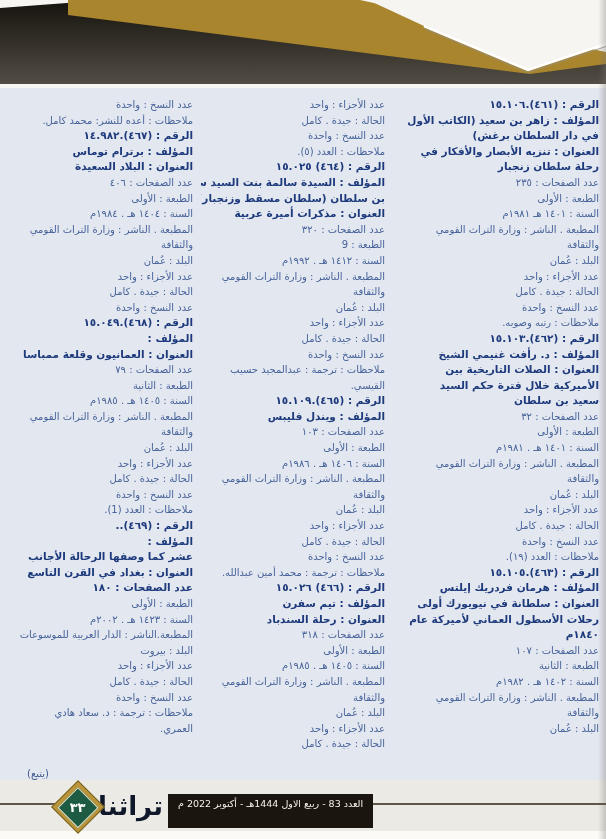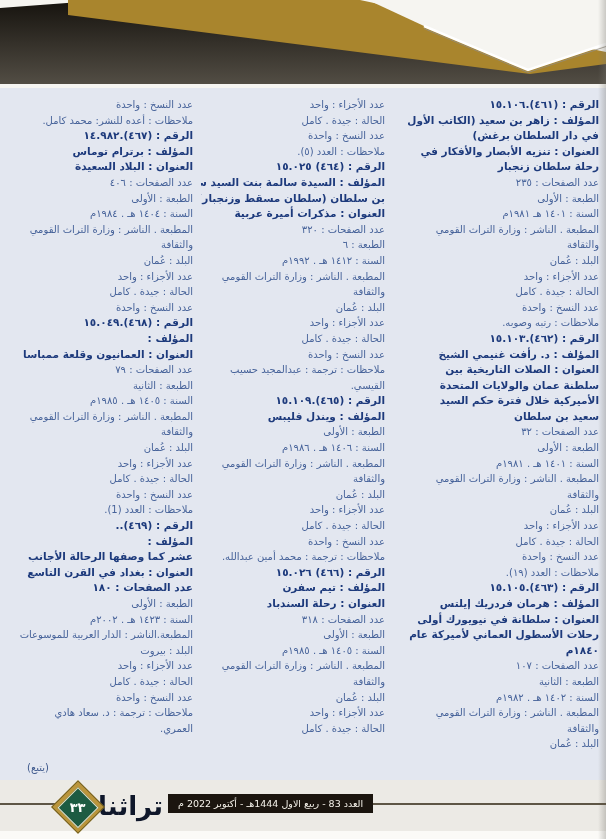--- a/index.html
+++ b/index.html
@@ -23,30 +23,30 @@
   .col-1{width:206px;}
   .col-2{width:184px;}
   .col-3{width:184px;}
   .line{
     height:15.6px;line-height:15.6px;flex:0 0 15.6px;
     font-size:10px;color:#47639a;
     white-space:nowrap;overflow:hidden;
     text-align:right;
   }
   .line.bold{font-weight:bold;color:#1d3a7c;font-size:10.5px;}
-  .line.cont{text-align:left;margin-top:24px;color:#3d588c;padding-left:18px;}
+  .line.cont{text-align:left;margin-top:30px;color:#3d588c;padding-left:18px;}
   
   .footer{position:absolute;top:780px;left:0;width:606px;height:59px;background:#eceae5;}
   .footer-rule{position:absolute;top:803px;height:2px;background:#5e5646;z-index:1;}
   .rule-left{left:0;width:58px;}
   .rule-right{left:372px;width:234px;}
   .issue-badge{
     position:absolute;top:794px;left:168px;z-index:2;
     background:#1b150f;color:#f5f2ea;
-    font-size:9.5px;line-height:19px;height:19px;
+    font-size:9.5px;line-height:19px;height:34px;
     padding:0 10px;white-space:nowrap;
     direction:rtl;
   }
   .journal-name{
     position:absolute;top:789px;left:98px;width:72px;z-index:2;
     color:#0f172a;font-weight:bold;font-size:26px;line-height:34px;
     text-align:left;direction:rtl;
   }
   .diamond{
     position:absolute;top:788px;left:59px;width:36px;height:36px;z-index:3;
@@ -99,21 +99,20 @@
       <div class="line">المطبعة . الناشر : وزارة التراث القومي</div>
       <div class="line">والثقافة</div>
       <div class="line">البلد : عُمان</div>
       <div class="line">عدد الأجزاء : واحد</div>
       <div class="line">الحالة : جيدة . كامل</div>
       <div class="line">عدد النسخ : واحدة</div>
       <div class="line">ملاحظات : رتبه وصوبه.</div>
       <div class="line bold">الرقم : (٤٦٢).١٥.١٠٣</div>
       <div class="line bold">المؤلف : د. رأفت غنيمي الشيخ</div>
       <div class="line bold">العنوان : الصلات التاريخية بين</div>
-      <div class="line bold">سلطنة عمان   والولايات المتحدة</div>
       <div class="line bold">الأميركية خلال فترة حكم السيد</div>
       <div class="line bold">سعيد بن سلطان</div>
       <div class="line">عدد الصفحات : ٣٢</div>
       <div class="line">الطبعة : الأولى</div>
       <div class="line">السنة : ١٤٠١ هـ . ١٩٨١م</div>
       <div class="line">المطبعة . الناشر : وزارة التراث القومي</div>
       <div class="line">والثقافة</div>
       <div class="line">البلد : عُمان</div>
       <div class="line">عدد الأجزاء : واحد</div>
       <div class="line">الحالة : جيدة . كامل</div>
@@ -134,32 +133,33 @@
   <div class="col col-2">
       <div class="line">عدد الأجزاء : واحد</div>
       <div class="line">الحالة : جيدة . كامل</div>
       <div class="line">عدد النسخ : واحدة</div>
       <div class="line">ملاحظات : العدد (٥).</div>
       <div class="line bold">الرقم : (٤٦٤) ١٥.٠٢٥</div>
       <div class="line bold">المؤلف : السيدة سالمة بنت السيد سعيد</div>
       <div class="line bold">بن سلطان (سلطان مسقط وزنجبار)</div>
       <div class="line bold">العنوان : مذكرات أميرة عربية</div>
       <div class="line">عدد الصفحات : ٣٢٠</div>
-      <div class="line">الطبعة : ٦</div>
+      <div class="line">الطبعة : 9</div>
       <div class="line">السنة : ١٤١٢ هـ . ١٩٩٢م</div>
       <div class="line">المطبعة . الناشر : وزارة التراث القومي</div>
       <div class="line">والثقافة</div>
       <div class="line">البلد : عُمان</div>
       <div class="line">عدد الأجزاء : واحد</div>
       <div class="line">الحالة : جيدة . كامل</div>
       <div class="line">عدد النسخ : واحدة</div>
       <div class="line">ملاحظات : ترجمة : عبدالمجيد حسيب</div>
       <div class="line">القيسي.</div>
       <div class="line bold">الرقم : (٤٦٥).١٥.١٠٩</div>
       <div class="line bold">المؤلف : ويندل فليبس</div>
+      <div class="line">عدد الصفحات : ١٠٣</div>
       <div class="line">الطبعة : الأولى</div>
       <div class="line">السنة : ١٤٠٦ هـ . ١٩٨٦م</div>
       <div class="line">المطبعة . الناشر : وزارة التراث القومي</div>
       <div class="line">والثقافة</div>
       <div class="line">البلد : عُمان</div>
       <div class="line">عدد الأجزاء : واحد</div>
       <div class="line">الحالة : جيدة . كامل</div>
       <div class="line">عدد النسخ : واحدة</div>
       <div class="line">ملاحظات : ترجمة : محمد أمين عبدالله.</div>
       <div class="line bold">الرقم : (٤٦٦) ١٥.٠٢٦</div>

